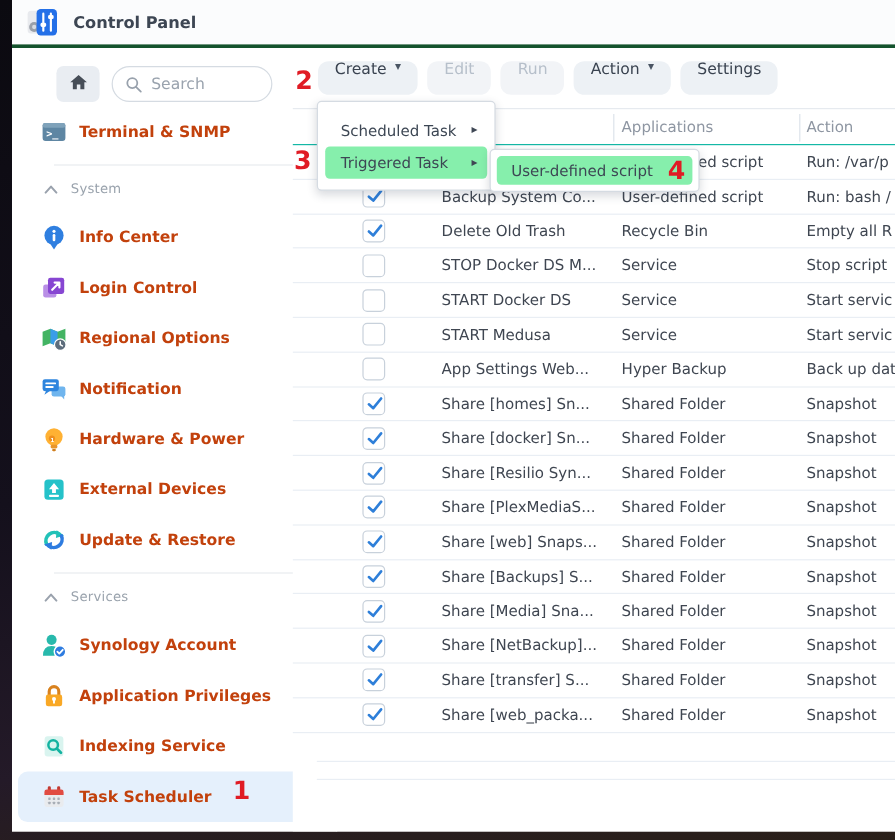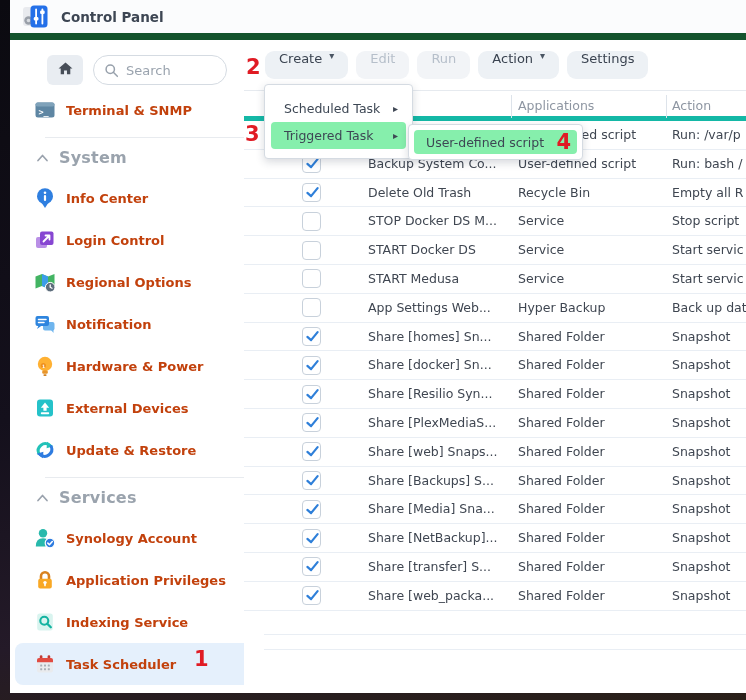--- a/index.html
+++ b/index.html
@@ -9,21 +9,21 @@
     background:linear-gradient(175deg,#0b0a10 0%,#14101c 55%,#241a28 85%,#2a2019 100%);
     position:relative; color:#3f4651;
   }
   .window {
     position:absolute; left:10px; top:0; width:736px; height:693px;
     background:#ffffff; overflow:hidden;
   }
   
   .titlebar {
     position:absolute; left:0; top:0; right:0; height:40px;
-    background:#fbfcfd; border-bottom:7px solid #14532d;
+    background:#fbfcfd; border-bottom:3px solid #14532d;
     display:flex; align-items:center; padding-left:12px;
   }
   .app-icon { width:27px; height:27px; display:inline-block; }
   .app-icon svg { width:100%; height:100%; }
   .title-text { margin-left:12px; font-size:13.5px; font-weight:bold; color:#3d4653; }
   
   .sidebar {
     position:absolute; left:0; top:40px; width:271px; bottom:0;
     background:#ffffff; border-right:1px solid #e2e6eb;
   }
@@ -50,39 +50,39 @@
   .side-item.standalone { margin-top:4px; }
   .side-item.active { background:#e5f0fc; }
   .side-item .icn { width:22px; height:22px; flex:0 0 22px; }
   .side-item .icn svg { width:22px; height:22px; display:block; }
   .side-label { margin-left:10px; font-size:13px; color:#c2410c; white-space:nowrap;font-weight:bold; }
   .side-divider { height:1px; background:#e8ebef; margin:6px 14px 0 35px; }
   .section-header {
     height:39px; display:flex; align-items:center; padding-left:26px;
   }
   .section-header .icn svg { width:13px; height:10px; display:block; }
-  .section-label { margin-left:10px; font-size:16px; font-weight:bold; color:#9aa3ad; letter-spacing:.2px; }
+  .section-label { margin-left:10px; font-size:11px; font-weight:normal; color:#9aa3ad; letter-spacing:.2px; }
   .side-scrollbar {
     position:absolute; right:2px; top:275px; width:9px; height:374px;
     background:#d9dbde; border-radius:5px; cursor:pointer;
   }
   
   .main { position:absolute; left:234px; top:40px; right:0; bottom:0; background:#fff; }
   .toolbar { position:absolute; top:0; left:0; right:0; height:50px; display:flex; align-items:center; padding-left:21px; gap:8px; }
   .tb-btn {
     height:28px; padding:0 14px; border:none; border-radius:9px;
     background:#edf1f5; color:#3a4350; font-family:inherit; font-size:13px;
     display:inline-flex; align-items:flex-start; gap:7px; cursor:pointer; white-space:nowrap;
   }
   .tb-btn.disabled { background:#f2f4f7; color:#b6bfca; cursor:default; }
   .caret { font-size:10px; line-height:1; color:#4a5563; }
   
   .thead {
     position:absolute; top:50px; left:0; right:0; height:31px;
-    border-top:1px solid #e6eaef; border-bottom:5px solid #14b8a6; background:#fff;
+    border-top:1px solid #e6eaef; border-bottom:1px solid #14b8a6; background:#fff;
   }
   .th { position:absolute; top:0; line-height:30px; font-size:12.5px; color:#8e96a2; cursor:pointer; }
   .th-app { left:274px; }
   .th-act { left:428px; }
   .vdiv { position:absolute; top:4px; width:1px; height:23px; background:#dde3ea; }
   .vdiv1 { left:267px; } .vdiv2 { left:422px; }
   
   .tbody { position:absolute; top:81px; left:0; right:0; }
   .trow { height:28.8px; position:relative; border-bottom:1px solid #e9eef4; cursor:pointer; }
   .cell { position:absolute; top:0; line-height:28px; font-size:12.5px; color:#3f4651; white-space:nowrap; overflow:hidden; }

